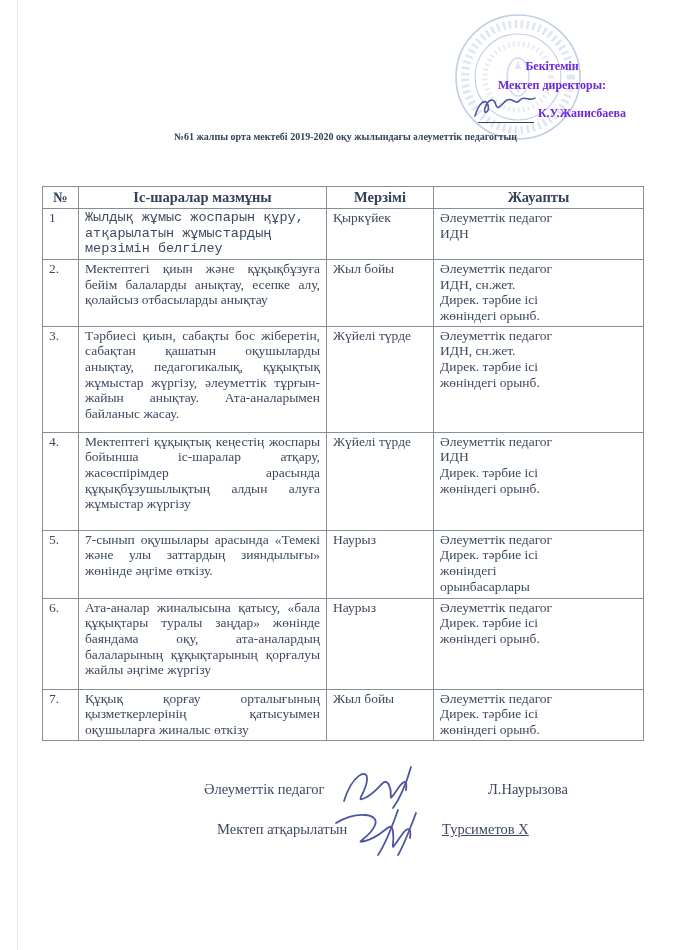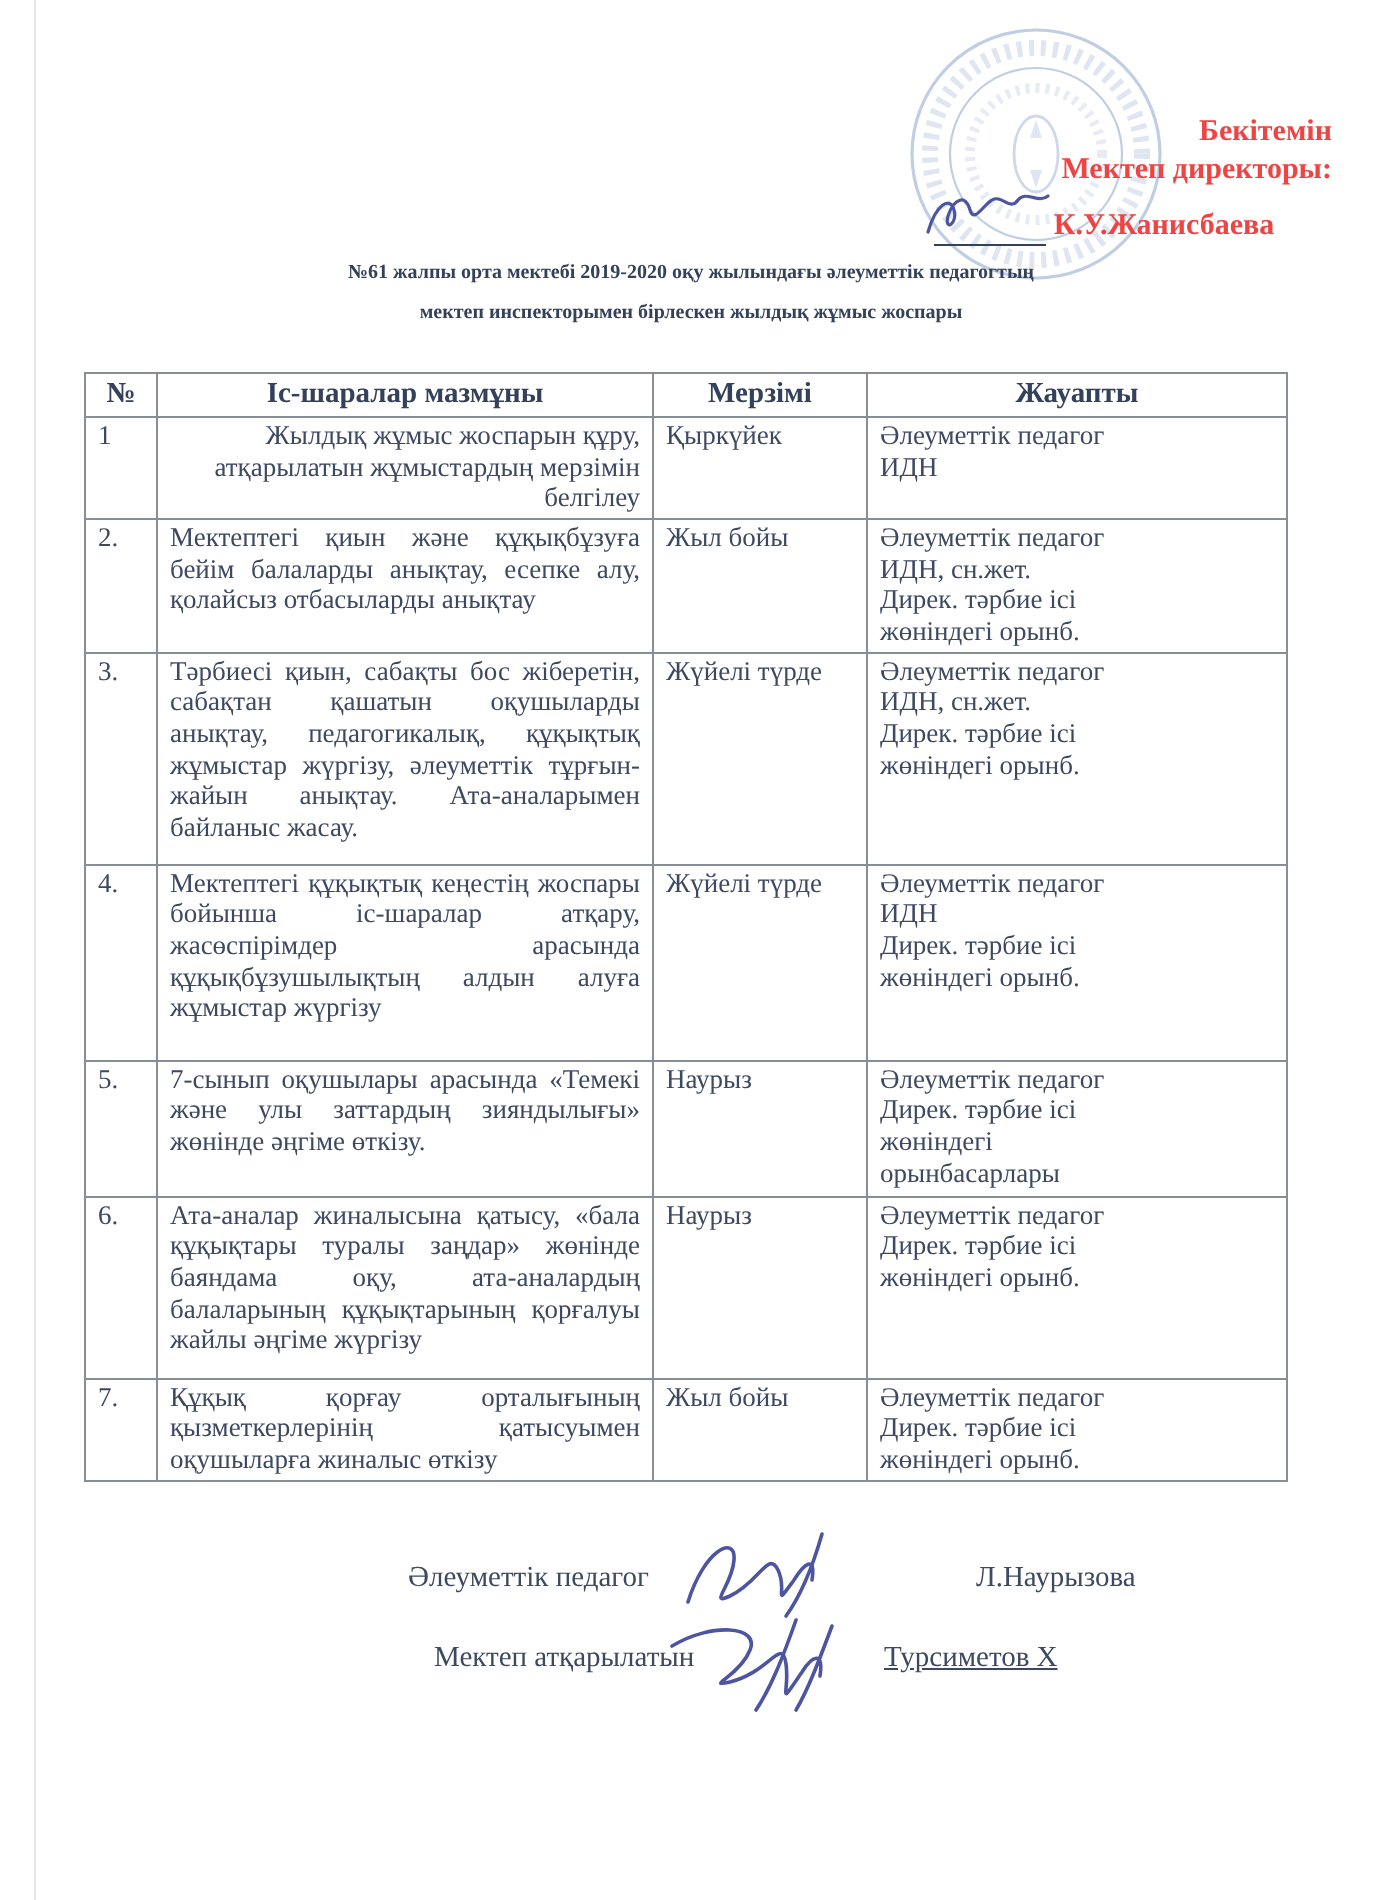--- a/index.html
+++ b/index.html
@@ -13,22 +13,22 @@
   }
   .page{position:absolute;inset:0;}
   .scan-line{position:absolute;left:17px;top:0;width:1px;height:100%;background:#ebe7e0;}
 
   
   .stamp{position:absolute;left:447px;top:6px;width:142px;height:142px;opacity:.85;pointer-events:none;}
 
   
   .approval{
     position:absolute;left:438px;top:57px;width:228px;
-    text-align:right;font-weight:bold;font-size:15px;line-height:19px;
-    color:#ef4444;
+    text-align:center;font-weight:bold;font-size:12px;line-height:19px;
+    color:#6d28d9;
   }
   .approval .sig-line{display:flex;align-items:flex-end;justify-content:center;margin-top:1px;}
   .dir-sig{width:56px;height:26px;border-bottom:1px solid #33415a;margin-right:4px;position:relative;}
   .dir-sig svg{position:absolute;left:-6px;top:-4px;}
 
   
   .doc-title{
     position:absolute;left:0;top:127px;width:100%;
     text-align:center;font-weight:bold;font-size:10px;line-height:20px;
     color:#33415a;
@@ -44,21 +44,21 @@
     border:1px solid #888e96;vertical-align:top;
     padding:1px 6px 2px 6px;
   }
   table.plan{border:1.5px solid #7e848c;}
   table.plan th{font-weight:bold;font-size:14.5px;text-align:center;padding:2px 4px;color:#33415a;}
   tr.hdr{height:22px;}
   tr.r1{height:43px;} tr.r2{height:65px;} tr.r3{height:106px;}
   tr.r4{height:98px;} tr.r5{height:68px;} tr.r6{height:91px;} tr.r7{height:43px;}
   td.c-num{text-align:left;padding-left:9px;}
   td.c-content{text-align:justify;}
-  td.c-content.ta-left{text-align:right;}
+  td.c-content.ta-left{text-align:left;font-family:Liberation Mono, monospace;}
   td.c-resp{white-space:pre-line;}
 
   
   .foot-row{position:absolute;left:0;width:100%;height:40px;font-size:14.5px;color:#3d4960;}
   .foot-row .role{position:absolute;}
   .foot-row .name{position:absolute;}
   .foot-row svg{position:absolute;}
   .ink{stroke:#4e55a0;fill:none;stroke-linecap:round;}
 </style>
 </head>
@@ -85,21 +85,20 @@
         <svg width="66" height="30" viewBox="0 0 66 30">
           <path class="ink" stroke-width="1.6" d="M3 24 C7 10 14 6 16 13 C18 20 11 24 13 16 C16 7 22 5 24 13 C26 20 31 10 35 8 C40 5 44 14 48 8 C52 3 58 10 63 6"></path>
         </svg>
       </span>
       <span>К.У.Жанисбаева</span>
     </div>
   </div>
 
   <div class="doc-title">
     <div>№61 жалпы орта мектебі 2019-2020 оқу жылындағы әлеуметтік педагогтың</div>
-    <div>мектеп инспекторымен бірлескен жылдық жұмыс жоспары</div>
   </div>
 
   <table class="plan">
     <colgroup>
       <col style="width:36px">
         <col style="width:248px">
         <col style="width:107px">
         <col style="width:210px">
     </colgroup>
     <tbody>

